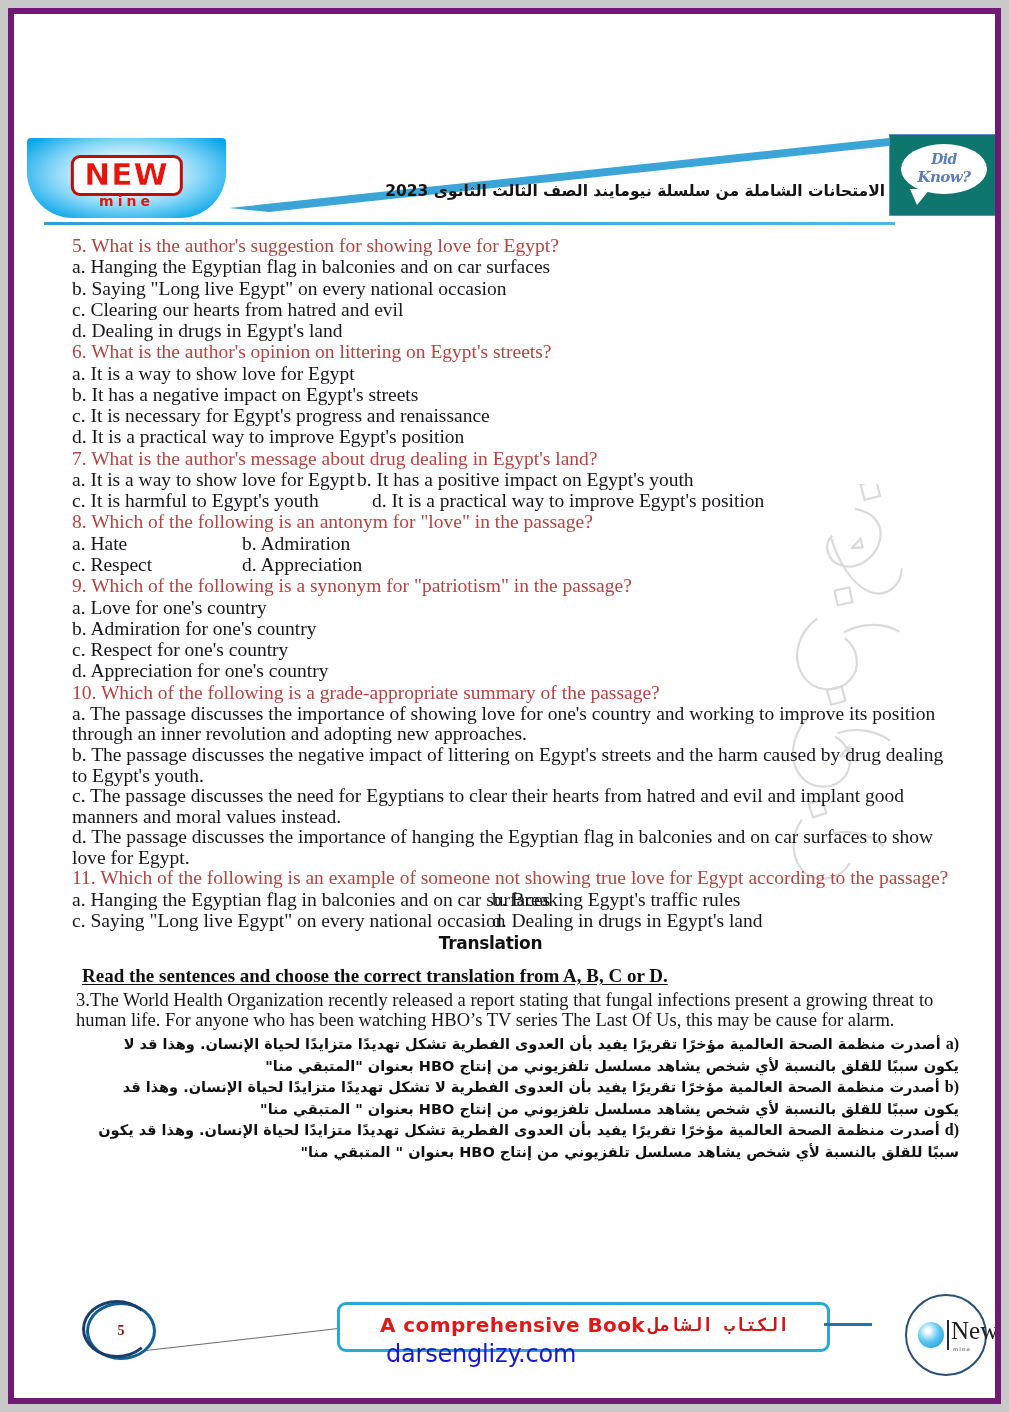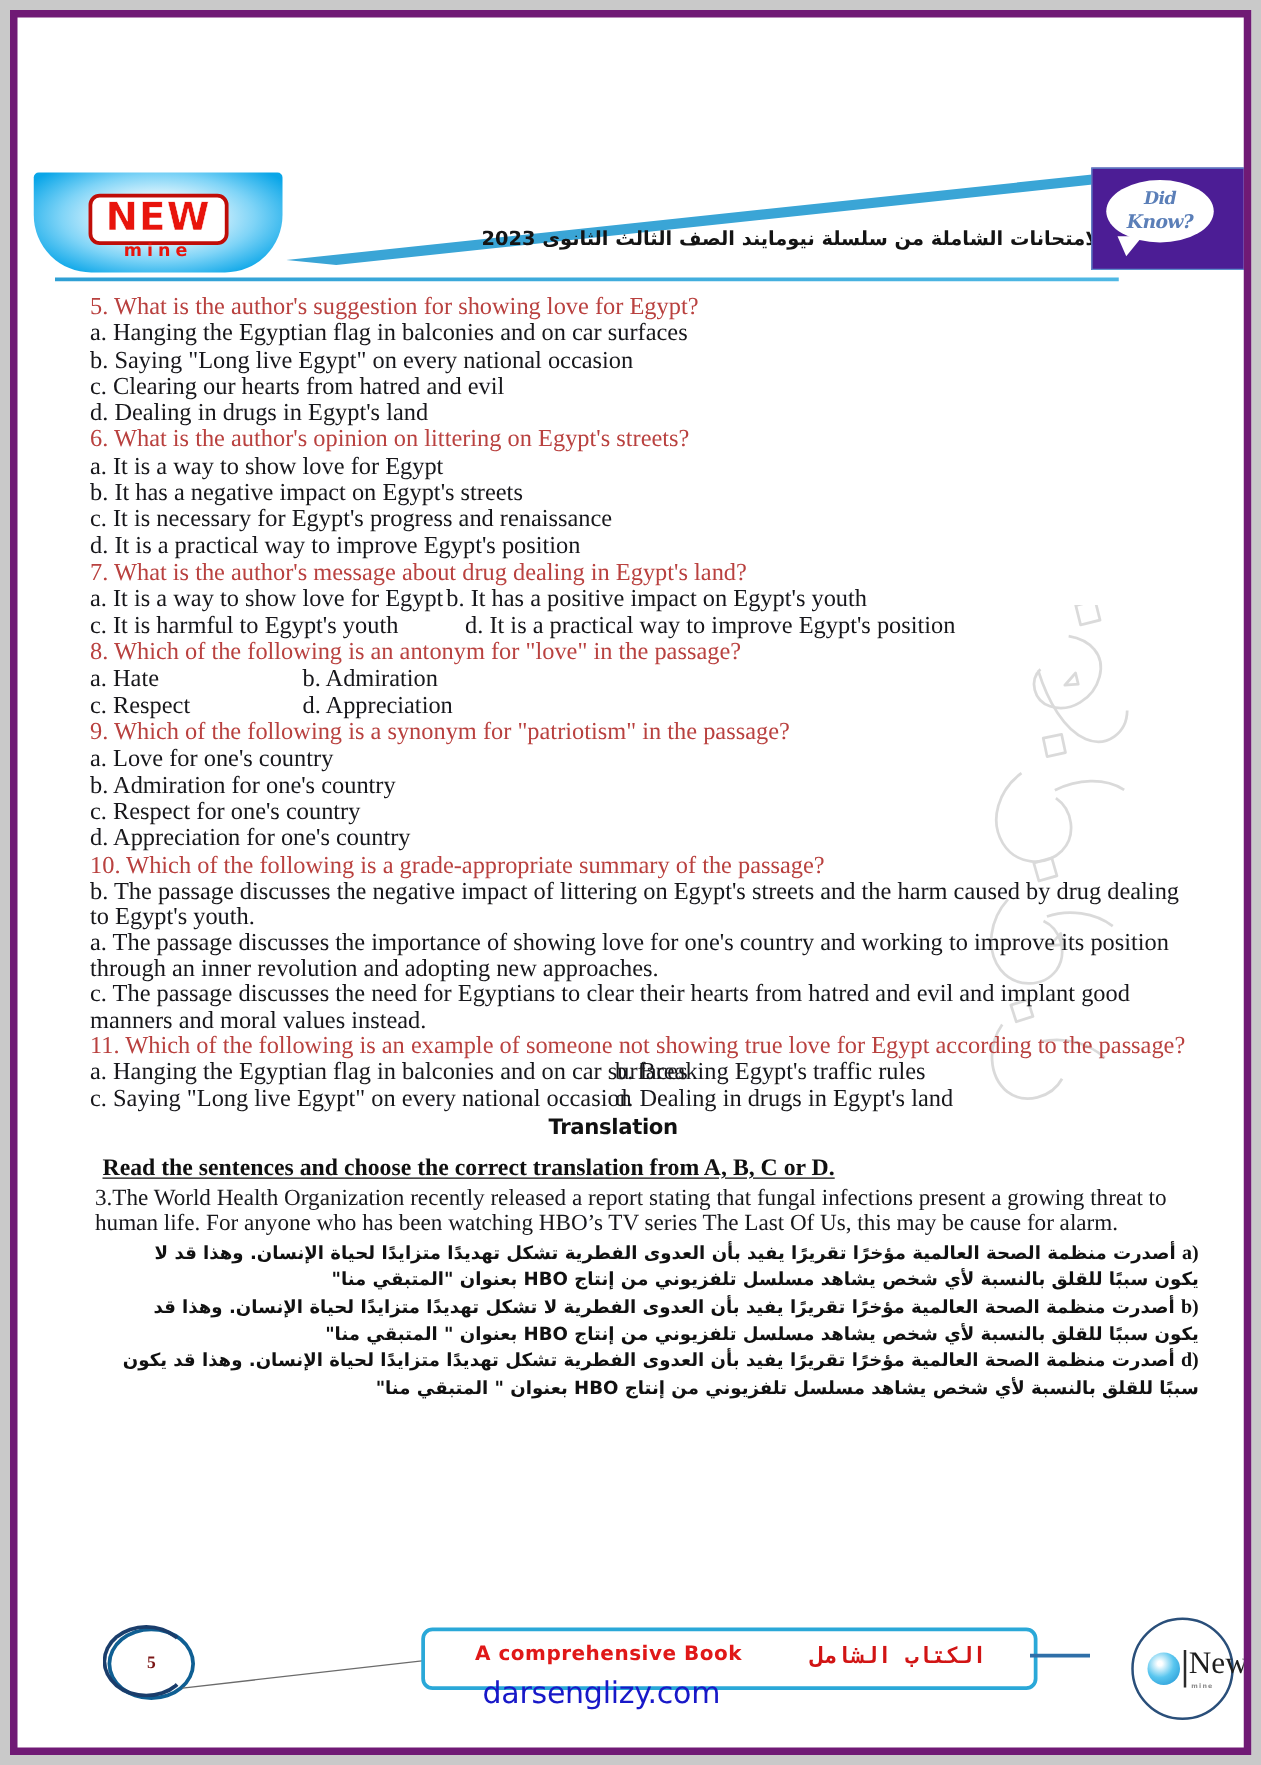--- a/index.html
+++ b/index.html
@@ -83,23 +83,22 @@
   .header-rule {
     position: absolute;
     left: 30px; right: 112px; top: 98px;
     height: 3px;
     background: linear-gradient(90deg, #2e9fd4, #4fb8e4);
   }
   .dyk-badge {
     position: absolute;
     right: 8px; top: 10px;
     width: 108px; height: 80px;
-    background: #4c1d95;
+    background: #0f766e;
     border: 1px solid #5d8ccb;
-    padding-left: 16px;
   }
   .dyk-bubble {
     position: absolute;
     left: 11px; top: 9px;
     width: 86px; height: 50px;
     background: #ffffff;
     border-radius: 50%;
   }
   .dyk-tail {
     position: absolute;
@@ -262,21 +261,21 @@
     width: 487px; height: 44px;
     border: 3px solid #2aa8d8;
     border-radius: 9px;
     background: #ffffff;
   }
   .foot-en {
     position: absolute;
     left: 40px; top: 8px;
     font-family: "DejaVu Sans", "Liberation Sans", sans-serif;
     font-weight: bold;
-    font-size: 16px;
+    font-size: 20px;
     color: #e01818;
     letter-spacing: 0.4px;
   }
   .foot-ar {
     position: absolute;
     right: 38px; top: 9px;
     font-family: Liberation Mono, monospace;
     font-weight: bold;
     font-size: 18px;
     color: #d11414;
@@ -417,23 +416,24 @@
       <span class="c2 c2-c">d. Appreciation</span>
     </p>
 
     <p class="q">9. Which of the following is a synonym for "patriotism" in the passage?</p>
     <p class="opt">a. Love for one's country</p>
     <p class="opt">b. Admiration for one's country</p>
     <p class="opt">c. Respect for one's country</p>
     <p class="opt">d. Appreciation for one's country</p>
 
     <p class="q">10. Which of the following is a grade-appropriate summary of the passage?</p>
+    <p class="opt-wrap">a. The passage discusses the importance of showing love for one's country and working to improve its position through an inner revolution and adopting new approaches.</p>
     <p class="opt-wrap">b. The passage discusses the negative impact of littering on Egypt's streets and the harm caused by drug dealing to Egypt's youth.</p>
-    <p class="opt-wrap">a. The passage discusses the importance of showing love for one's country and working to improve its position through an inner revolution and adopting new approaches.</p>
     <p class="opt-wrap">c. The passage discusses the need for Egyptians to clear their hearts from hatred and evil and implant good manners and moral values instead.</p>
+    <p class="opt-wrap">d. The passage discusses the importance of hanging the Egyptian flag in balconies and on car surfaces to show love for Egypt.</p>
 
     <p class="q">11. Which of the following is an example of someone not showing true love for Egypt according to the passage?</p>
     <p class="opt two-col">
       <span>a. Hanging the Egyptian flag in balconies and on car surfaces</span>
       <span class="c2 c2-d">b. Breaking Egypt's traffic rules</span>
     </p>
     <p class="opt two-col">
       <span>c. Saying "Long live Egypt" on every national occasion</span>
       <span class="c2 c2-d">d. Dealing in drugs in Egypt's land</span>
     </p>

